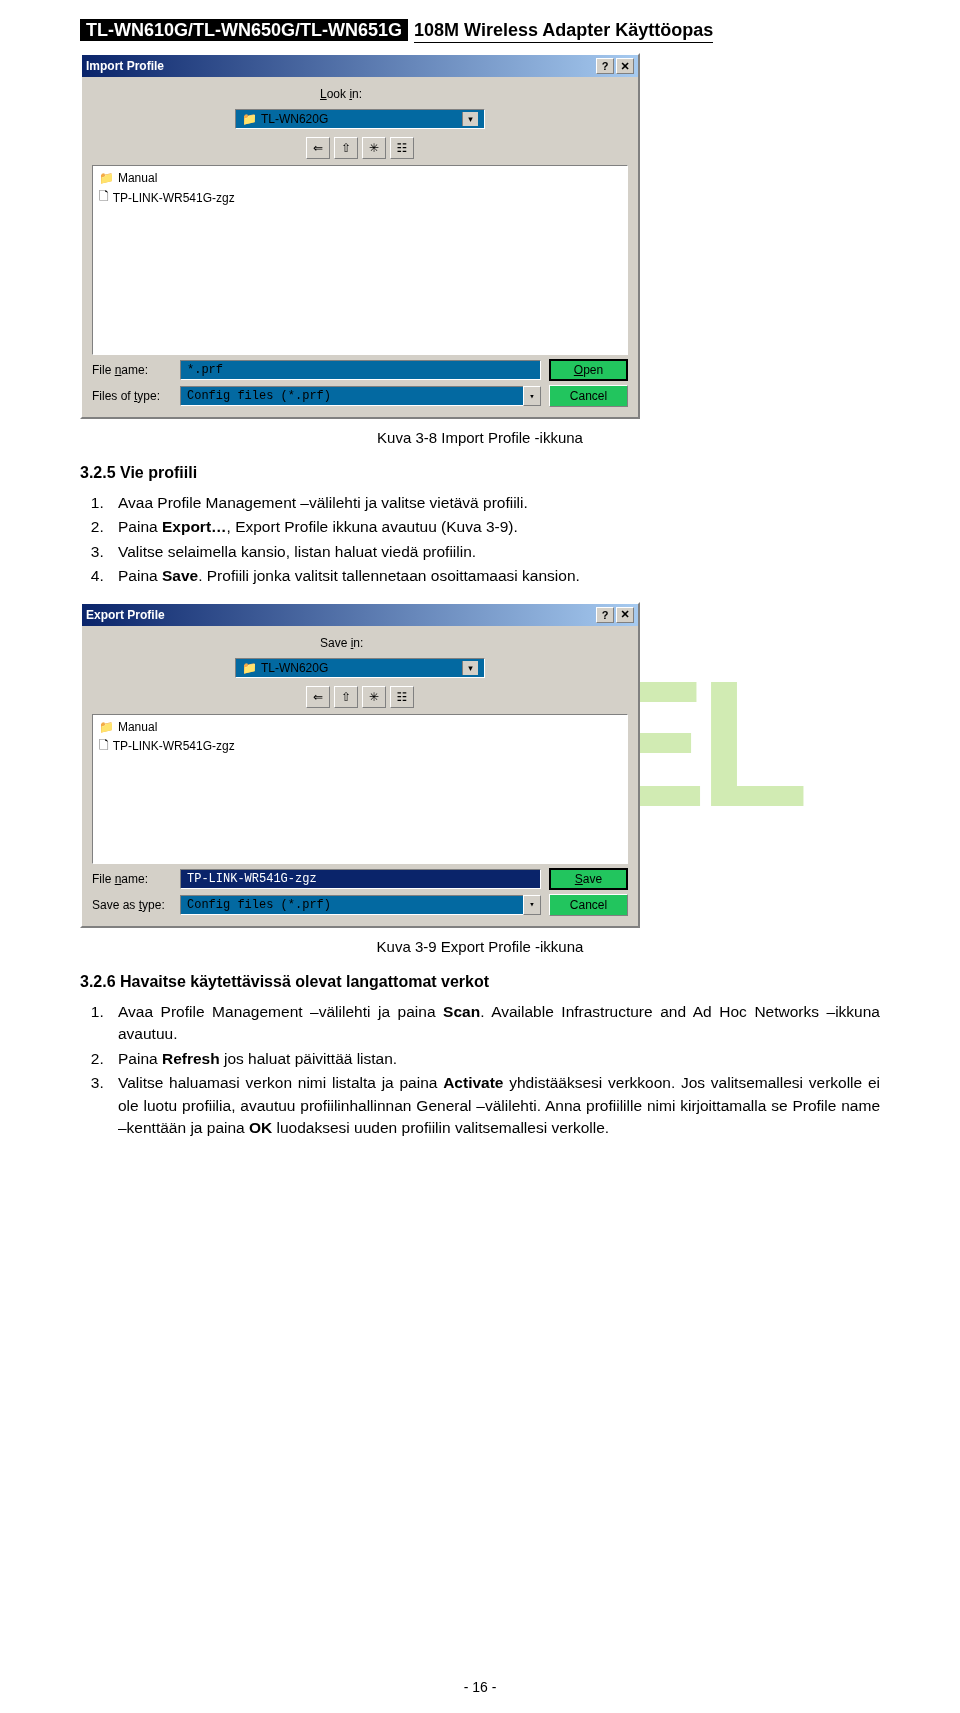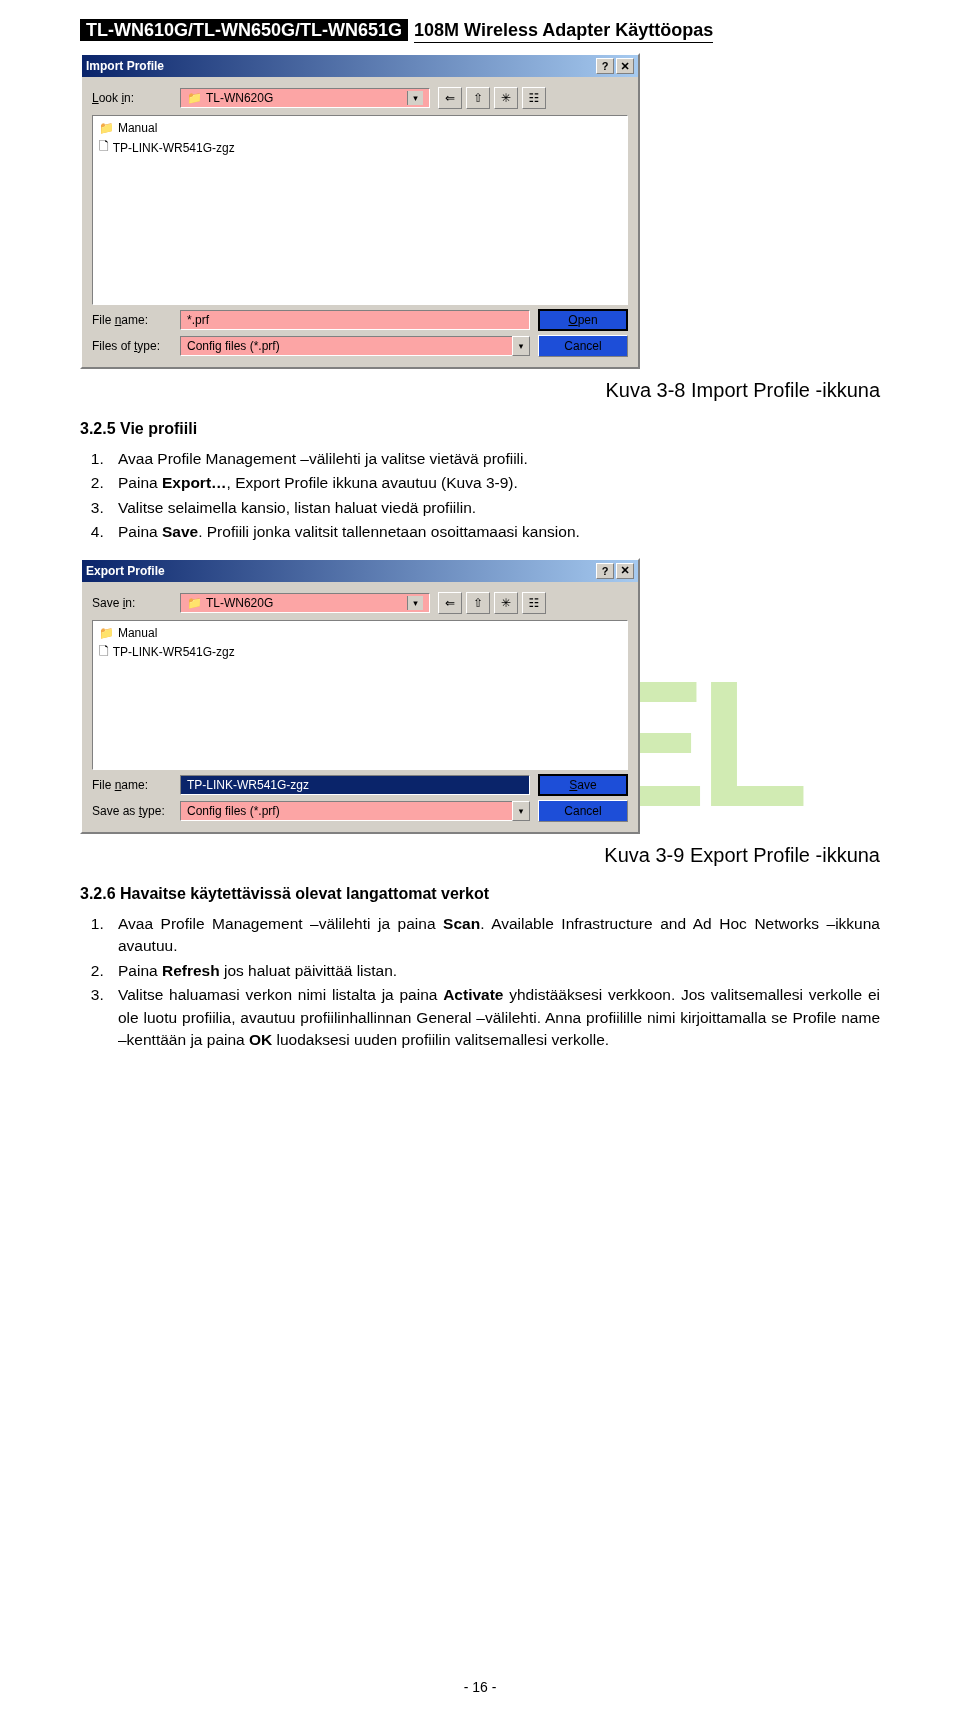--- a/index.html
+++ b/index.html
@@ -75,24 +75,24 @@
     background: #d4d0c8;
     border: 1px solid #fff;
     border-right-color: #808080;
     border-bottom-color: #808080;
     color: #000;
     font-size: 11px;
     display: flex; align-items: center; justify-content: center;
     font-weight: bold;
   }
   .dlg-body { padding: 10px; }
-  .row { display: flex; align-items: center; gap: 8px; margin-bottom: 6px; flex-wrap: nowrap; }
+  .row { display: flex; align-items: center; gap: 8px; margin-bottom: 6px; flex-wrap: nowrap; flex-direction: column; }
   .row .lbl { width: 80px; }
   .sunken {
-    background: #fca5a5;
+    background: #0369a1;
     border: 1px solid #808080;
     border-right-color: #fff;
     border-bottom-color: #fff;
     padding: 2px 6px;
     height: 20px;
     display: flex; align-items: center;
   }
   .combo { width: 250px; }
   .folder-combo {
     display: flex; align-items: center; gap: 4px;
@@ -124,42 +124,42 @@
     margin-bottom: 0;
     padding: 4px;
   }
   .filelist.short { height: 150px; }
   .file-item {
     display:flex; align-items:center; gap:4px;
     font-size:12px; padding:1px 2px;
   }
   .btn-row { display:flex; align-items:center; gap:8px; margin-top:4px; }
   .btn-row .lbl { width: 80px; }
-  .btn-row .field { flex: 1; }
+  .btn-row .field { flex: 1; font-family: Liberation Mono, monospace; }
   .winbtn {
-    width: 90px; height: 22px;
-    background: #1d4ed8;
+    width: 79px; height: 22px;
+    background: #22c55e;
     border: 1px solid #fff;
     border-right-color: #808080;
     border-bottom-color: #808080;
     display:flex;align-items:center;justify-content:center;
     font-size:12px;
   }
   .winbtn.default { border: 2px solid #000; }
   .dropdown { display:flex; }
   .dropdown .sunken { flex:1; border-right:none;}
   .dropdown .dd-btn {
     width:18px; background:#d4d0c8;
     border:1px solid #fff;
     border-right-color:#808080;border-bottom-color:#808080;
     display:flex;align-items:center;justify-content:center;font-size:9px;
   }
   .caption {
-    text-align: right;
-    font-size: 20px;
+    text-align: center;
+    font-size: 15px;
     margin: 6px 0 18px 0;
   }
   .section-h { font-weight: bold; font-size: 16px; margin: 6px 0 10px 0; }
   ol.body-list {
     margin: 0 0 14px 0;
     padding-left: 28px;
     font-size: 15.5px;
     line-height: 1.45;
   }
   ol.body-list > li { padding-left: 10px; margin-bottom: 2px; text-align: justify; }

